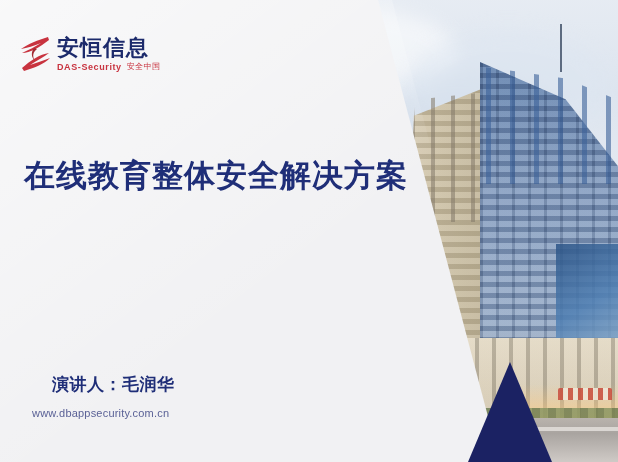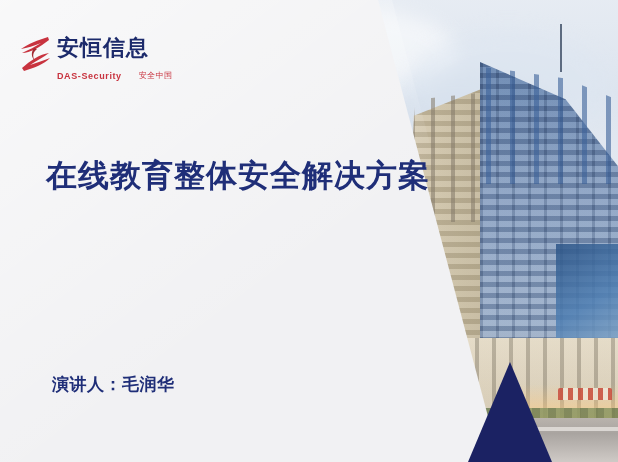--- a/index.html
+++ b/index.html
@@ -287,40 +287,40 @@
     font-size: 22px;
     font-weight: bold;
     color: #1c2a6b;
     letter-spacing: 1px;
     line-height: 25px;
     display: block;
   }
   .logo-sub {
     display: flex;
     align-items: flex-end;
-    gap: 17px;
-    margin-top: 10px;
+    gap: 5px;
+    margin-top: 1px;
   }
   .logo-en {
     font-size: 9px;
     font-weight: bold;
     color: #c8333f;
     letter-spacing: .6px;
   }
   .logo-cn-sub {
     font-size: 8px;
     color: #c8333f;
     letter-spacing: .4px;
     font-family: Liberation Mono, monospace;
   }
 
   
   .slide-title {
     position: absolute;
-    left: 46px;
+    left: 24px;
     top: 155px;
     font-size: 31px;
     font-weight: bold;
     color: #1f2e78;
     letter-spacing: 1px;
     white-space: nowrap;
   }
   .presenter {
     position: absolute;
     left: 52px;
@@ -400,14 +400,15 @@
         <span class="logo-en">DAS-Security</span>
         <span class="logo-cn-sub">安全中国</span>
       </span>
     </span>
   </div>
 
   <div class="slide-title">在线教育整体安全解决方案</div>
 
   <div class="presenter">演讲人：毛润华</div>
 
+  <div class="site-url">www.dbappsecurity.com.cn</div>
 
 </div>
 
 </body></html>

